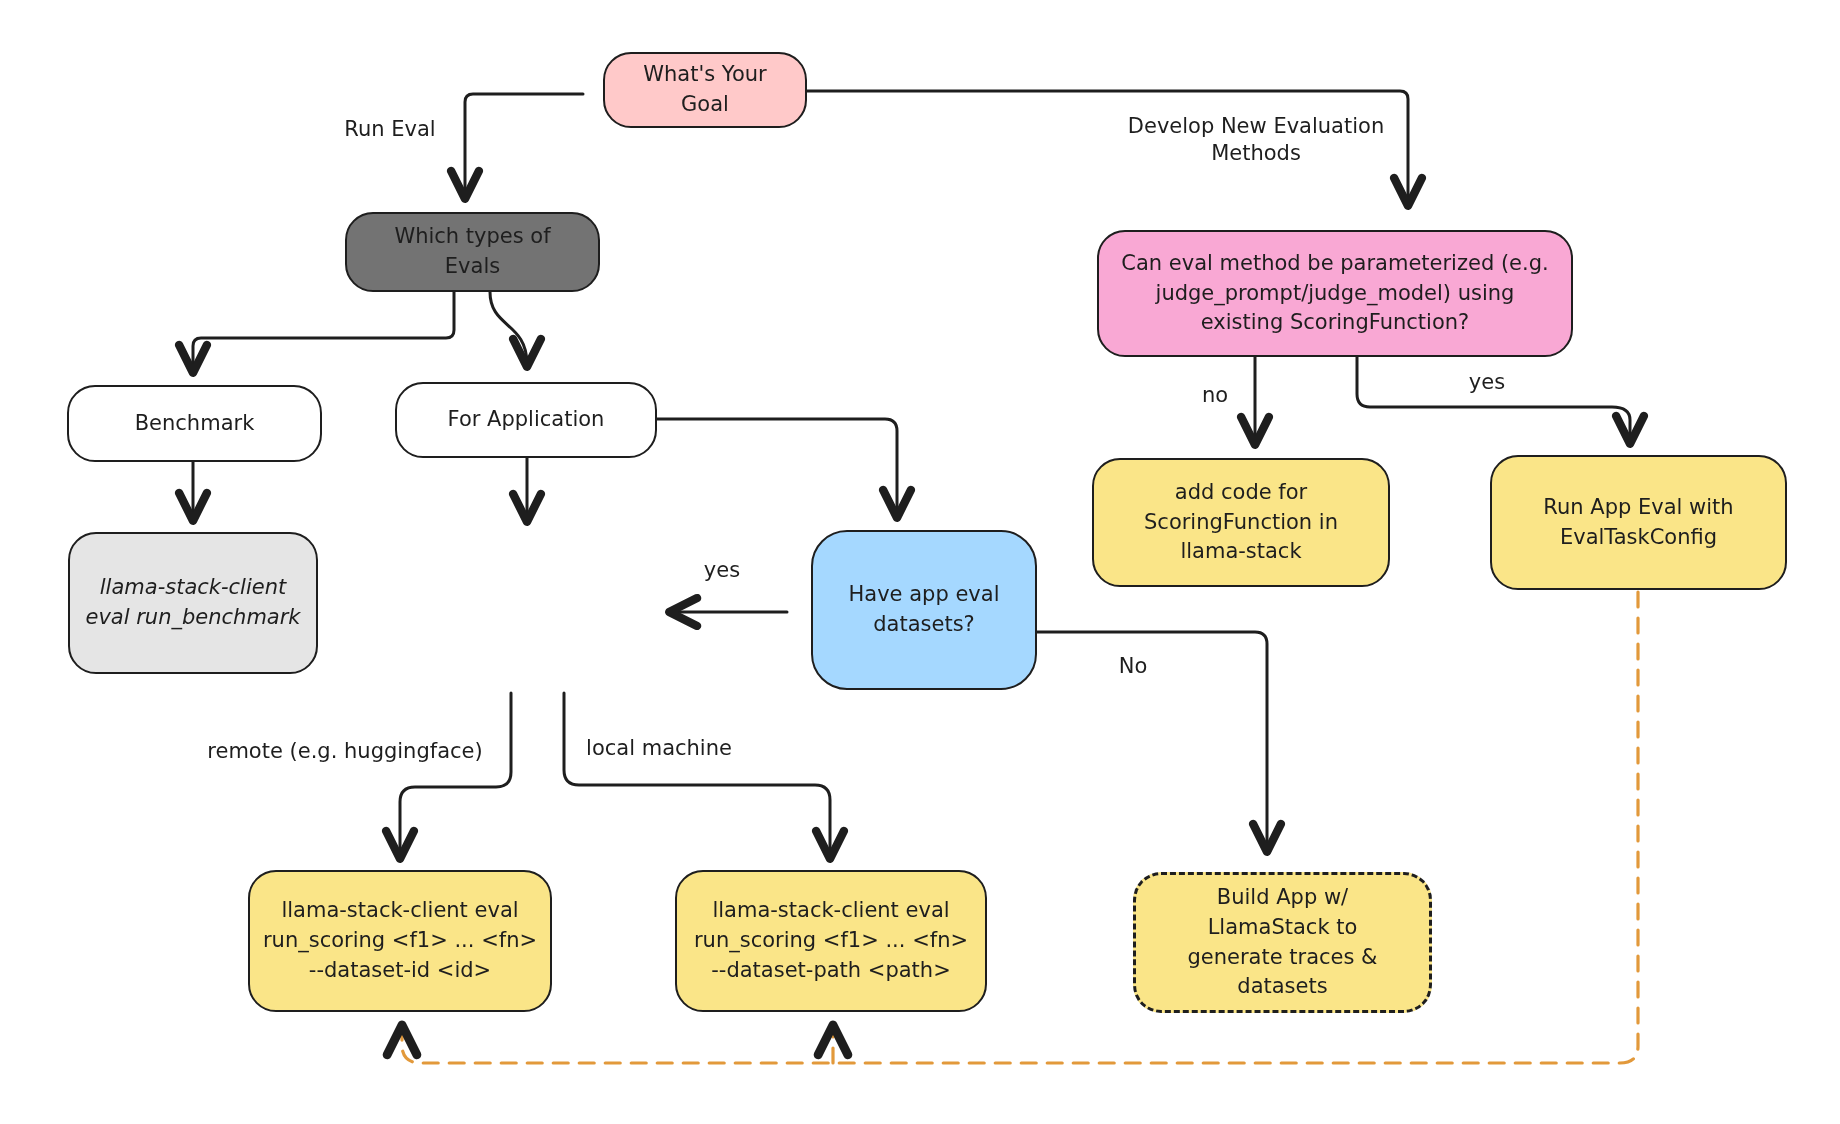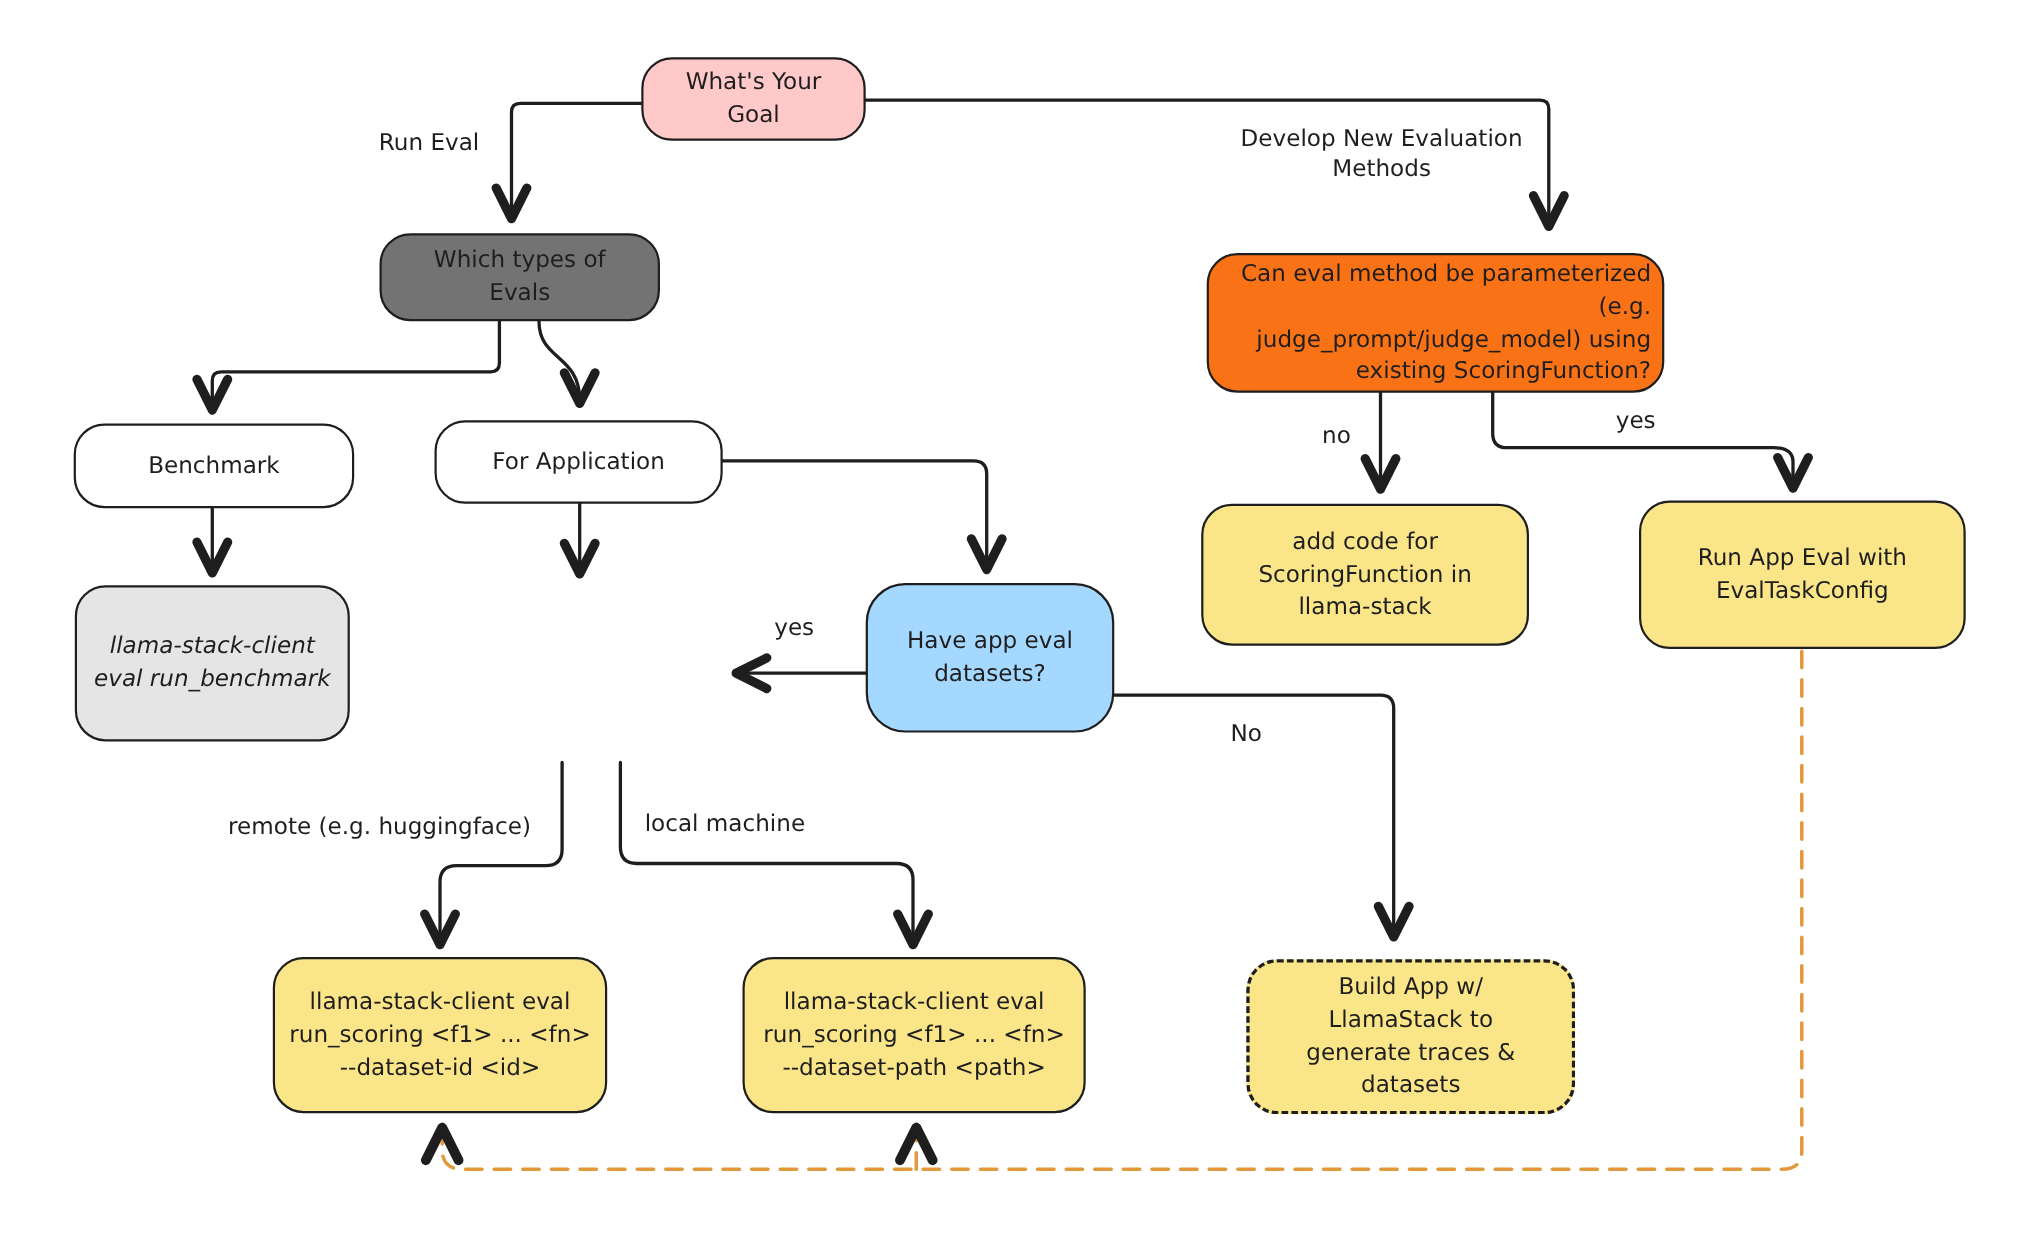--- a/index.html
+++ b/index.html
@@ -19,21 +19,21 @@
     display:flex;align-items:center;justify-content:center;
     text-align:center;
     white-space:pre-line;
     border:2.8px solid #1e1e1e;
     border-radius:28px;
     font-size:21px;
     line-height:1.42;
     box-sizing:border-box;
     padding:6px 10px;
   }
-  .node.pink{background:#ffc9c9;}
+  .node.pink{background:#ffc9c9;margin-left:20px;}
   .node.green{background:#b2f2bb;}
   .node.blue{background:#a5d8ff;border-radius:36px;}
   .node.yellow{background:#fae588;}
   .node.white{background:#ffffff;}
   .node.dashed{border-style:dashed;border-width:3.2px;}
   .edge-label{
     position:absolute;
     transform:translate(-50%,-50%);
     font-size:21px;
     line-height:1.3;
@@ -69,28 +69,28 @@
     <path d="M 511 693 L 511 772 Q 511 787 496 787 L 415 787 Q 400 787 400 802 L 400 856" marker-end="url(#ah)"></path>
     <path d="M 564 693 L 564 770 Q 564 785 579 785 L 815 785 Q 830 785 830 800 L 830 856" marker-end="url(#ah)"></path>
     <path class="orange" d="M 1638 592 L 1638 1046 Q 1638 1063 1620 1063 L 421 1063 Q 402 1063 402 1045 L 402 1028" marker-end="url(#ah-o)"></path>
     <path class="orange" d="M 833 1063 L 833 1028" marker-end="url(#ah-o)"></path>
   </svg>
 
   <div class="node pink" style="left: 583px; top: 52px; width: 204px; height: 76px; background-color: rgb(255, 201, 201);">What's Your
 Goal</div>
   <div class="node green" style="left: 345px; top: 212px; width: 255px; height: 80px; background-color: #737373;">Which types of
 Evals</div>
-  <div class="node green" style="left: 1097px; top: 230px; width: 416px; height: 127px; background-color: #f97316; text-align: right;">Can eval method be parameterized (e.g.
+  <div class="node green" style="left: 1097px; top: 230px; width: 476px; height: 127px; background-color: #f9a8d4;">Can eval method be parameterized (e.g.
 judge_prompt/judge_model) using
 existing ScoringFunction?</div>
   <div class="node white" style="left: 67px; top: 385px; width: 255px; height: 77px; background-color: rgb(255, 255, 255);">Benchmark</div>
   <div class="node white" style="left: 395px; top: 382px; width: 262px; height: 76px; background-color: rgb(255, 255, 255);">For Application</div>
   <div class="node yellow" style="left: 68px; top: 532px; width: 250px; height: 142px; background-color: #e5e5e5; font-style: italic;">llama-stack-client
 eval run_benchmark</div>
-  <div class="node blue" style="left: 787px; top: 530px; width: 226px; height: 136px; background-color: rgb(165, 216, 255);">Have app eval
+  <div class="node blue" style="left: 811px; top: 530px; width: 226px; height: 160px; background-color: rgb(165, 216, 255);">Have app eval
 datasets?</div>
   <div class="node yellow" style="left: 1092px; top: 458px; width: 298px; height: 129px; background-color: rgb(250, 229, 136);">add code for
 ScoringFunction in
 llama-stack</div>
   <div class="node yellow" style="left: 1490px; top: 455px; width: 297px; height: 135px; background-color: rgb(250, 229, 136);">Run App Eval with
 EvalTaskConfig</div>
   <div class="node yellow" style="left: 248px; top: 870px; width: 304px; height: 142px; background-color: rgb(250, 229, 136);">llama-stack-client eval
 run_scoring &lt;f1&gt; ... &lt;fn&gt;
 --dataset-id &lt;id&gt;</div>
   <div class="node yellow" style="left: 675px; top: 870px; width: 312px; height: 142px; background-color: rgb(250, 229, 136);">llama-stack-client eval

